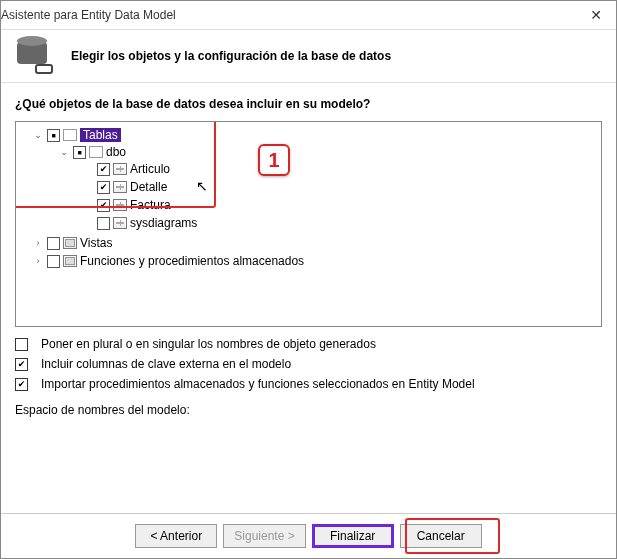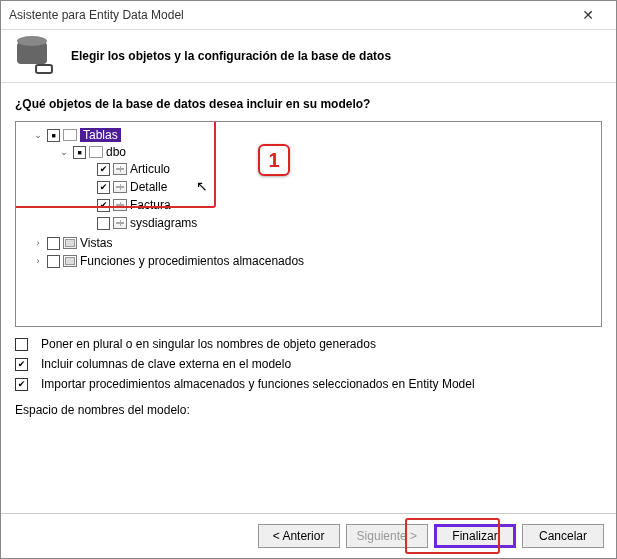--- a/index.html
+++ b/index.html
@@ -11,21 +11,21 @@
       height: 559px;
       border: 1px solid #888;
       display: flex;
       flex-direction: column;
       position: relative;
     }
     .titlebar {
       height: 28px;
       display: flex;
       align-items: center;
-      padding: 0 8px;
+      padding: 0 0;
       color: #333;
       font-size: 12px;
       justify-content: center;
     }
     .titlebar .title { flex: 1; }
     .titlebar .close {
       width: 40px;
       text-align: center;
       font-size: 14px;
       color: #333;
@@ -212,21 +212,21 @@
       width: 345px;
       padding: 2px 4px;
       font-family: inherit;
       font-size: 12px;
     }
     .ns-wrap { position: relative; }
     .footer {
       border-top: 1px solid #ccc;
       padding: 10px 12px;
       display: flex;
-      justify-content: flex-end;
+      justify-content: center;
       gap: 6px;
       position: relative;
     }
     .btn {
       min-width: 82px;
       height: 24px;
       border: 1px solid #999;
       background: #efefef;
       font-family: inherit;
       font-size: 12px;

